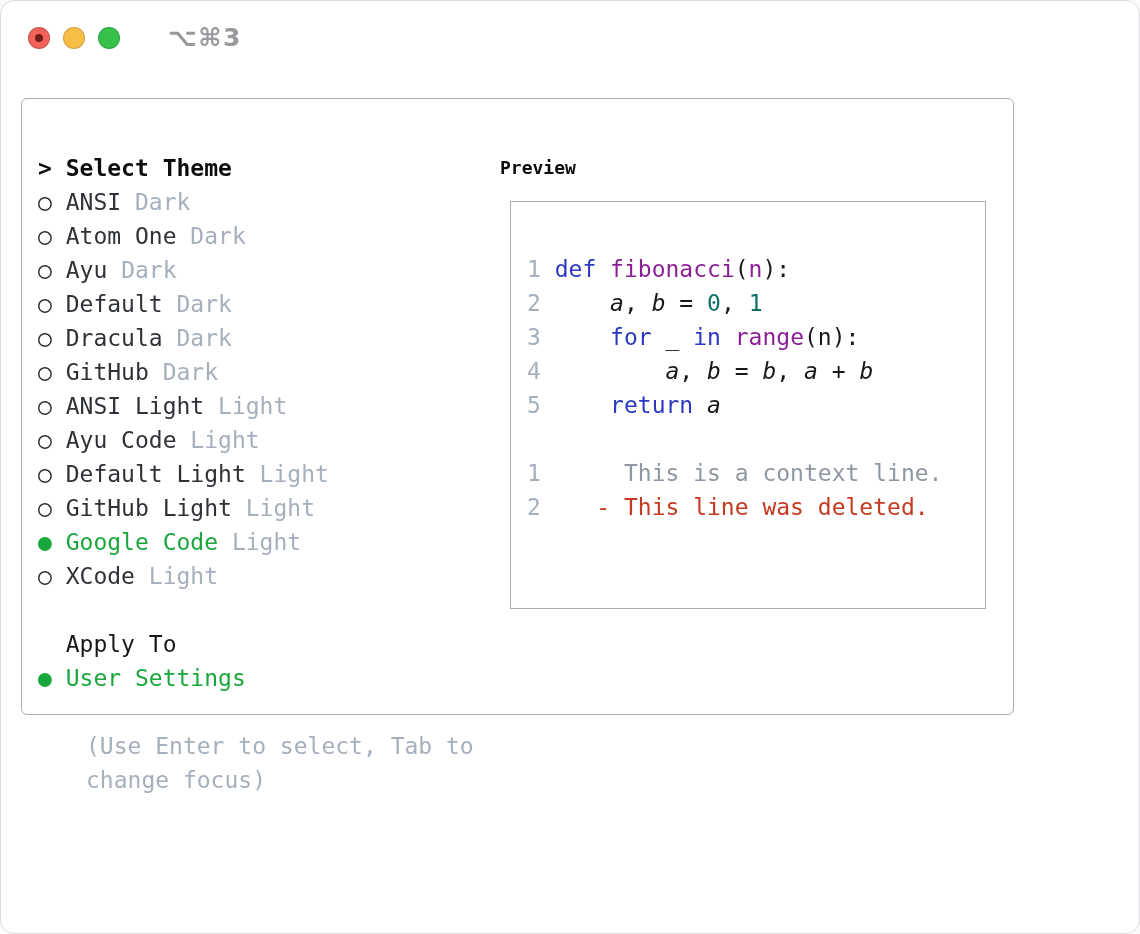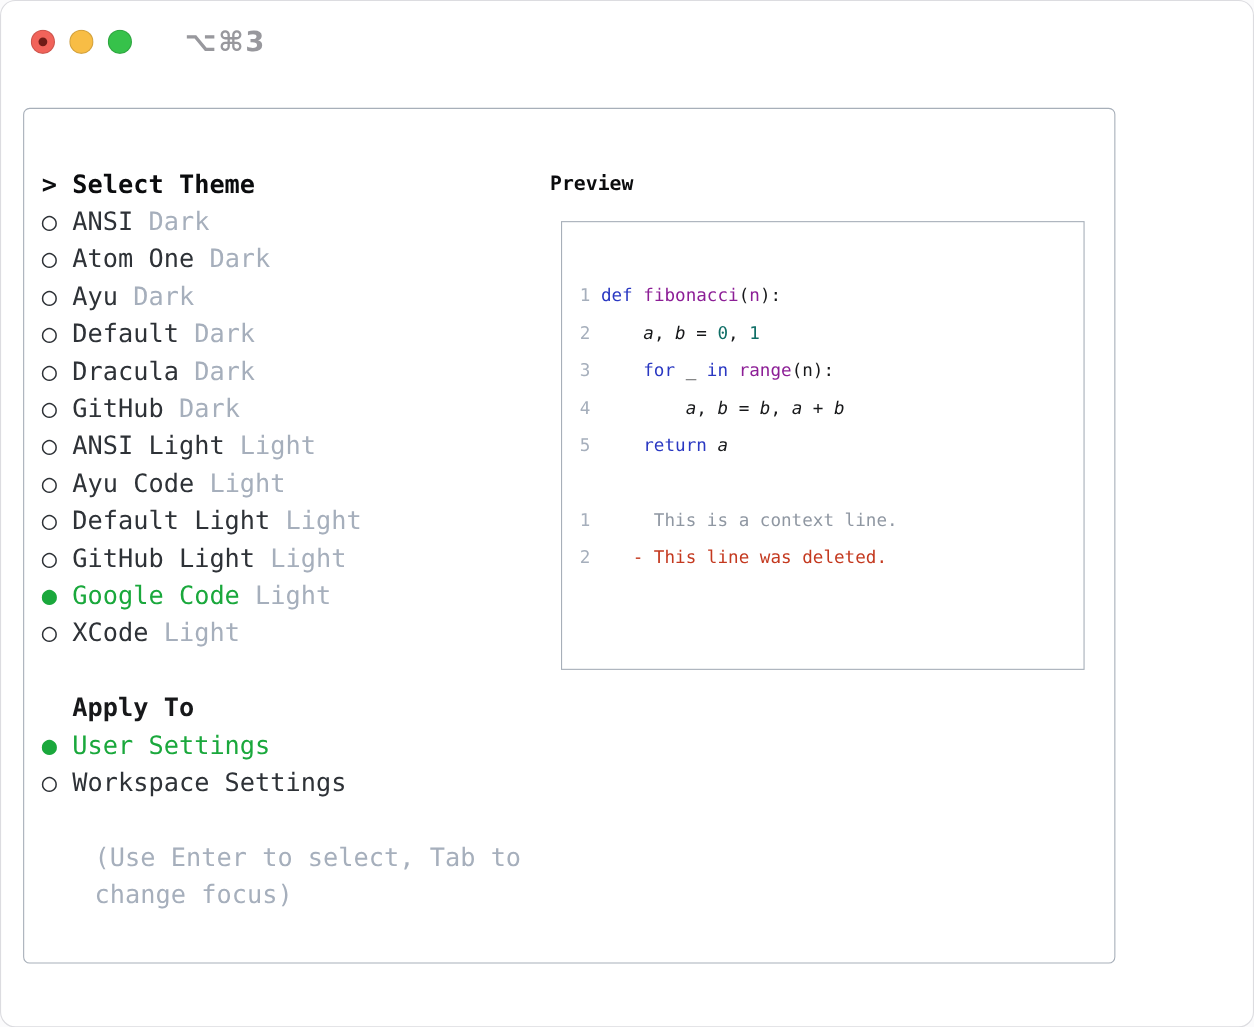--- a/index.html
+++ b/index.html
@@ -20,49 +20,49 @@
   .light.red::after{content:"";position:absolute;left:6px;top:6px;width:8px;height:8px;border-radius:50%;background:#701c17;}
   .light.yellow{left:62px;background:var(--light-yellow);}
   .light.green{left:97px;background:var(--light-green);}
   .wtitle{
     position:absolute;left:167px;top:22px;height:30px;line-height:30px;
     font-family:"DejaVu Sans","Liberation Sans",sans-serif;
     font-size:25px;font-weight:bold;letter-spacing:1.5px;color:var(--title-gray);
   }
   
   .panel{
-    position:absolute;left:20px;top:97px;width:993px;height:778px;
+    position:absolute;left:20px;top:97px;width:993px;height:617px;
     border:1.5px solid var(--border-gray);border-radius:6px;box-sizing:border-box;
     background:#fff;
   }
   .leftcol{position:absolute;left:16px;top:52px;font-size:23px;color:var(--text-dark);}
   .row{height:34px;line-height:34px;white-space:pre;}
   .row.blank{height:34px;}
   .bullet{color:var(--text-dark);}
   .bullet.sel{color:var(--accent-green);}
   .prompt{font-weight:bold;color:var(--heading-black);}
   .heading{font-weight:bold;color:var(--heading-black);}
-  .heading2{color:var(--plain-code);font-weight:bold;}
+  .heading2{color:var(--plain-code);}
   .tname{color:var(--text-dark);}
   .tname.sel{color:var(--accent-green);}
   .tvariant{color:var(--muted-gray);}
   .opt{color:var(--text-dark);}
   .opt.sel{color:var(--accent-green);}
   .hint{width:400px;line-height:34px;color:var(--muted-gray);font-size:23px;margin-left:48px;}
   
   .preview-title{
     position:absolute;left:478px;top:52px;height:34px;line-height:34px;
     font-size:18px;font-weight:bold;color:var(--heading-black);
   }
   .preview-box{
     position:absolute;left:488px;top:102px;width:476px;height:408px;
     border:1.5px solid var(--border-gray);box-sizing:border-box;background:#fff;
     overflow:hidden;
   }
-  .code-area{padding:50px 0 0 16px;font-size:16px;}
+  .code-area{padding:50px 0 0 16px;font-size:23px;}
   .cl{height:34px;line-height:34px;white-space:pre;}
   .ln{color:var(--muted-gray);}
   .kw{color:var(--keyword-blue);}
   .fn{color:var(--function-purple);}
   .num{color:var(--number-teal);}
   .pl{color:var(--plain-code);}
   .var{color:var(--plain-code);font-style:italic;}
   .ctx{color:var(--context-gray);}
   .del{color:var(--deleted-red);}
   .add{color:var(--added-green);}
@@ -98,21 +98,20 @@
           <div class="row"><span class="bullet sel">●</span> <span class="tname sel">Google Code</span> <span class="tvariant">Light</span></div>
           <div class="row"><span class="bullet">○</span> <span class="tname">XCode</span> <span class="tvariant">Light</span></div>
         </div>
 
       <div class="row blank"></div>
 
       <div class="row"><span>  </span><span class="heading2">Apply To</span></div>
 
       <div id="apply-list">
           <div class="row"><span class="bullet sel">●</span> <span class="opt sel">User Settings</span></div>
-          <div class="row"><span class="bullet">○</span> <span class="opt">Workspace Settings</span></div>
         </div>
 
       <div class="row blank"></div>
 
       <div class="hint">(Use Enter to select, Tab to change focus)</div>
     </div>
 
     <div class="preview-title">Preview</div>
 
     <div class="preview-box">

